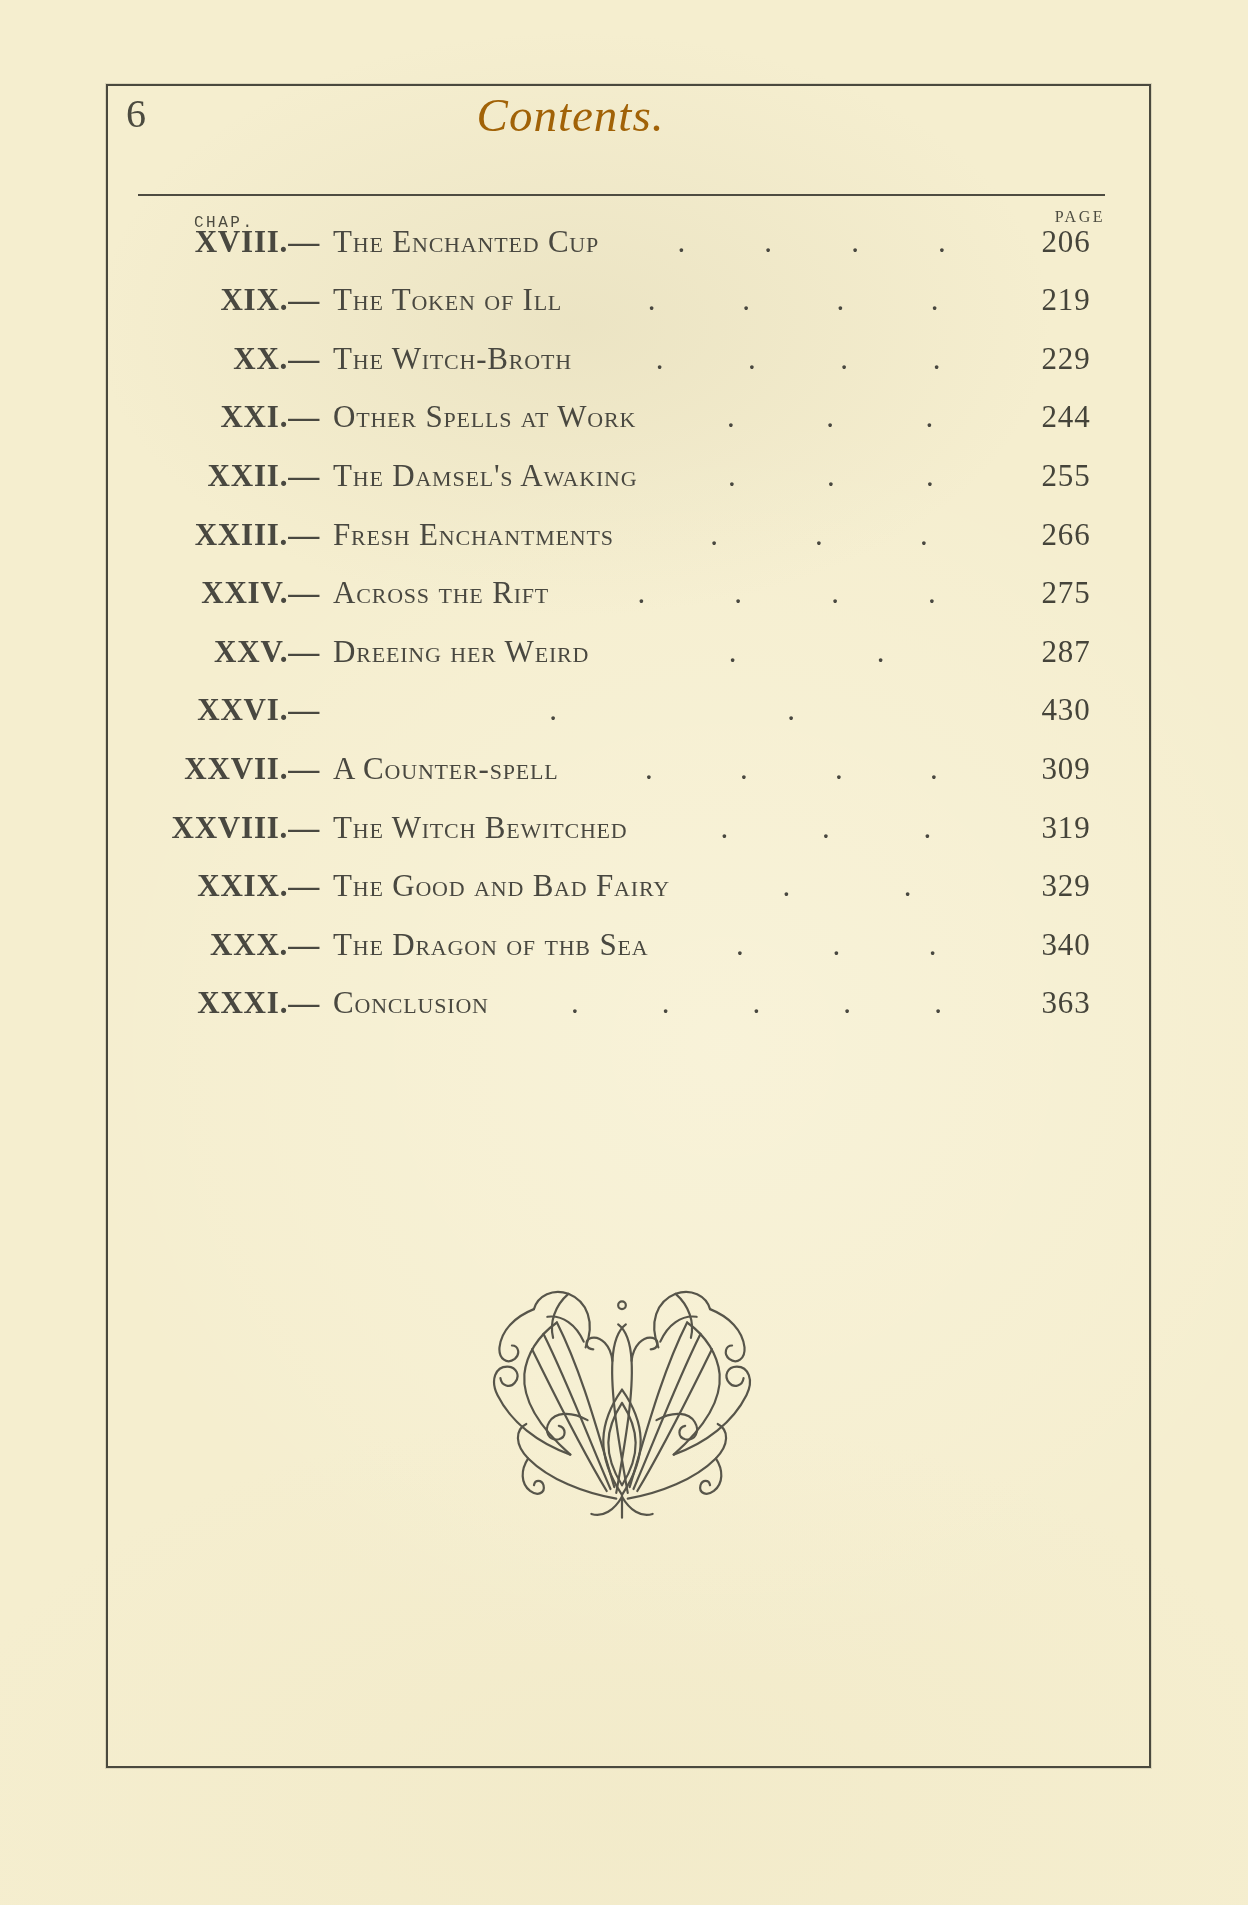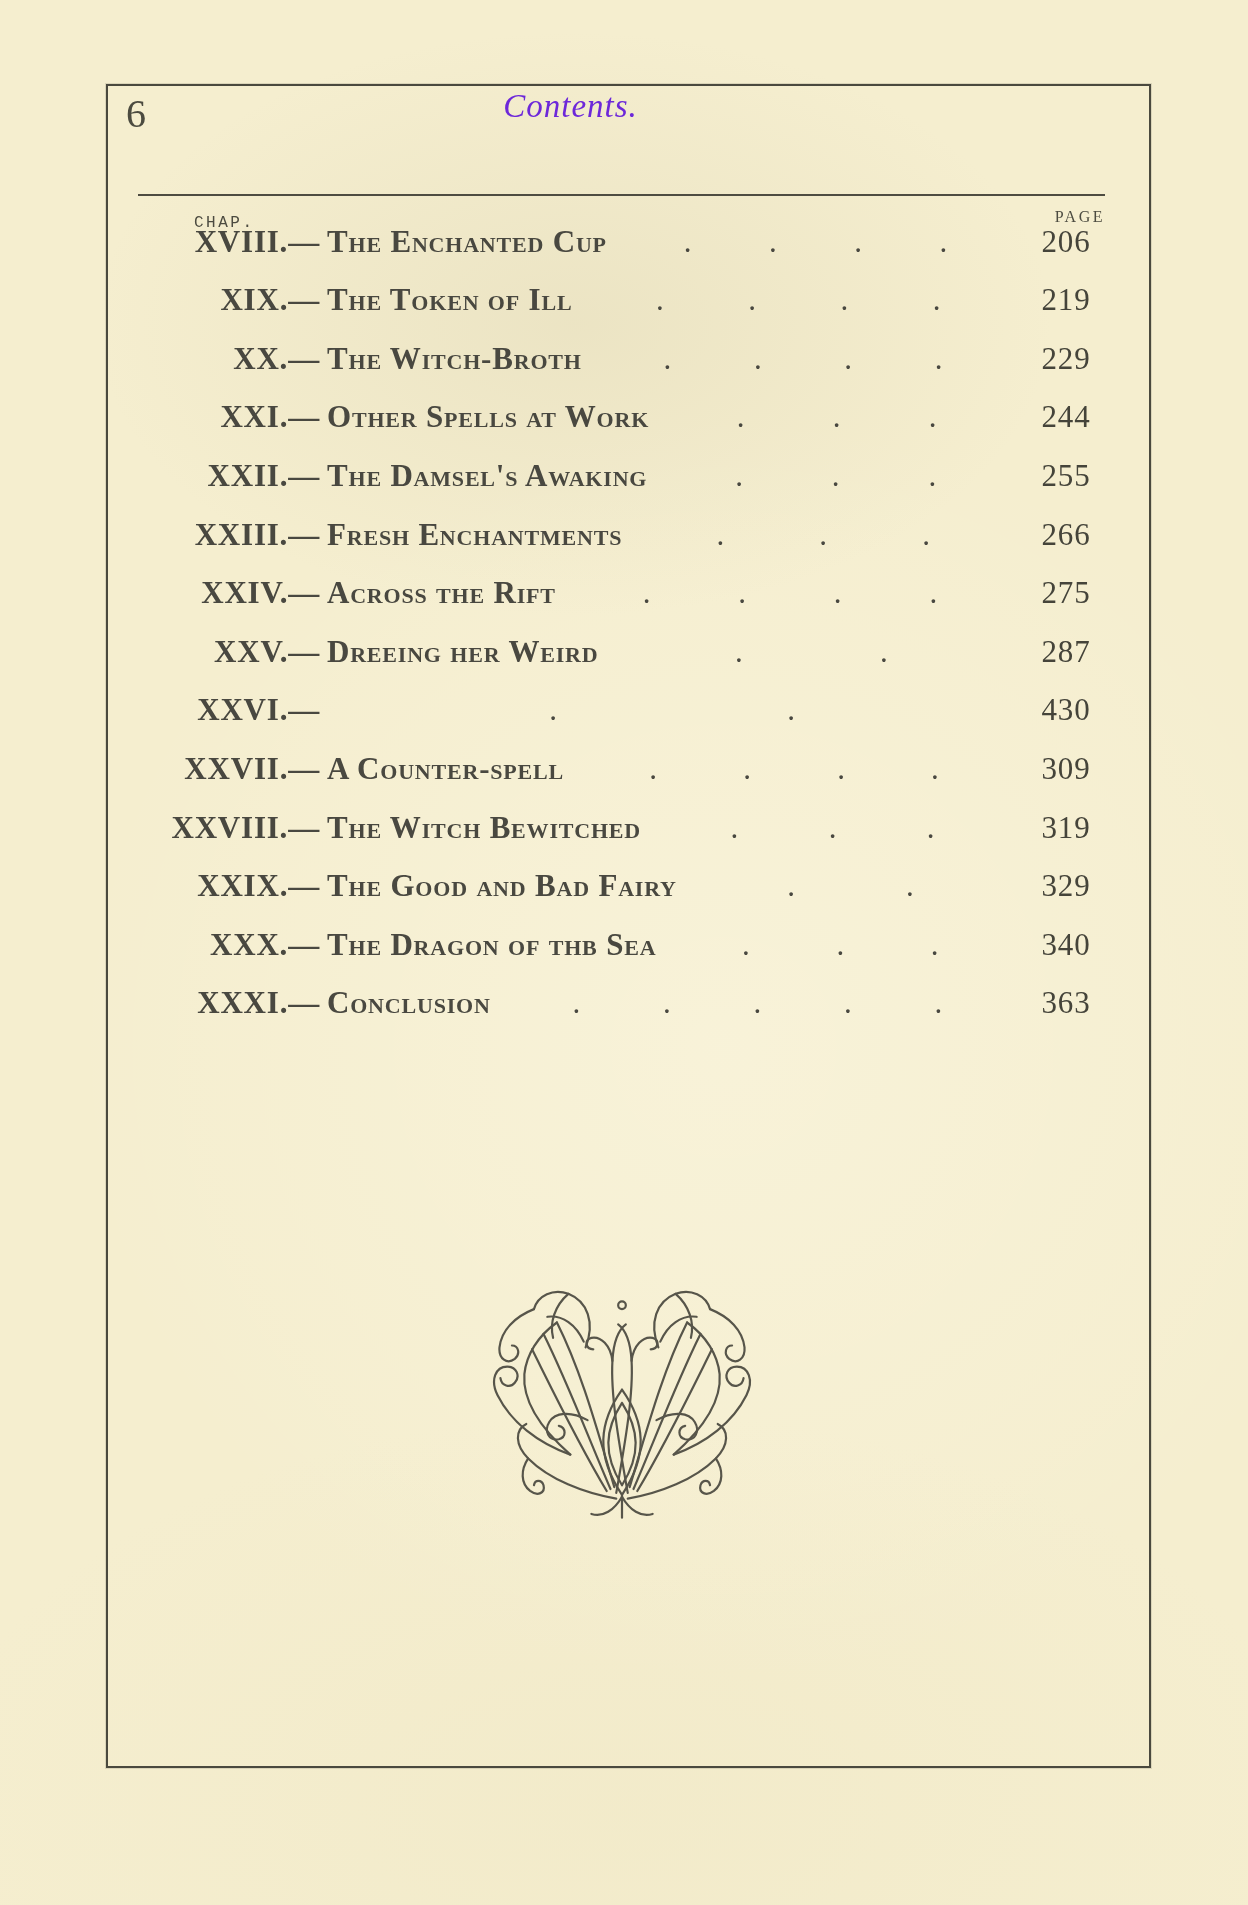--- a/index.html
+++ b/index.html
@@ -16,42 +16,42 @@
   .frame{
     position:absolute;left:106px;top:84px;width:1041px;height:1680px;
     border:2px solid #4a493e;
     box-shadow:0 0 0 1px rgba(74,73,62,.15);
   }
   .folio{
     position:absolute;left:18px;top:6px;font-size:40px;line-height:1.1;color:#4c4b40;
   }
   .page-title{
     position:absolute;left:0;right:0;top:0;text-align:center;
-    font-style:italic;font-size:33px;line-height:1.25;color:#6d28d9;
+    font-style:italic;font-size:47px;line-height:1.25;color:#a16207;
     transform:translateX(-58px);letter-spacing:1px;
   }
   .header-rule{
     position:absolute;left:30px;right:44px;top:108px;height:2px;background:#4e4c41;
   }
   .col-label{
     position:absolute;font-size:16px;letter-spacing:2.5px;color:#4c4b40;
   }
   .col-label.chap{left:86px;top:128px;font-family:Liberation Mono, monospace;}
   .col-label.page{right:44px;top:122px;}
   .toc{
     position:absolute;left:12px;right:42px;top:124px;
     display:flex;flex-direction:column;
   }
   .row{
     height:58.6px;display:flex;align-items:flex-end;padding-bottom:12px;
     box-sizing:border-box;font-size:31px;line-height:1;letter-spacing:.8px;
     color:#494840;white-space:nowrap;
   }
   .num-box{width:200px;text-align:right;flex:0 0 auto;font-weight:bold;}
-  .title{font-variant:small-caps;margin-left:7px;flex:0 0 auto;font-weight:bold;}
+  .title{font-variant:small-caps;margin-left:13px;flex:0 0 auto;}
   .leader{flex:1 1 auto;display:flex;justify-content:space-evenly;align-items:flex-end;}
   .dot{font-size:31px;line-height:1;color:#494840;}
   .pagenum{width:82px;text-align:center;flex:0 0 auto;color:#45443a;}
   .ornament{position:absolute;left:349px;top:1181px;}
 </style>
 </head>
 <body>
 
 <div class="frame">
 

